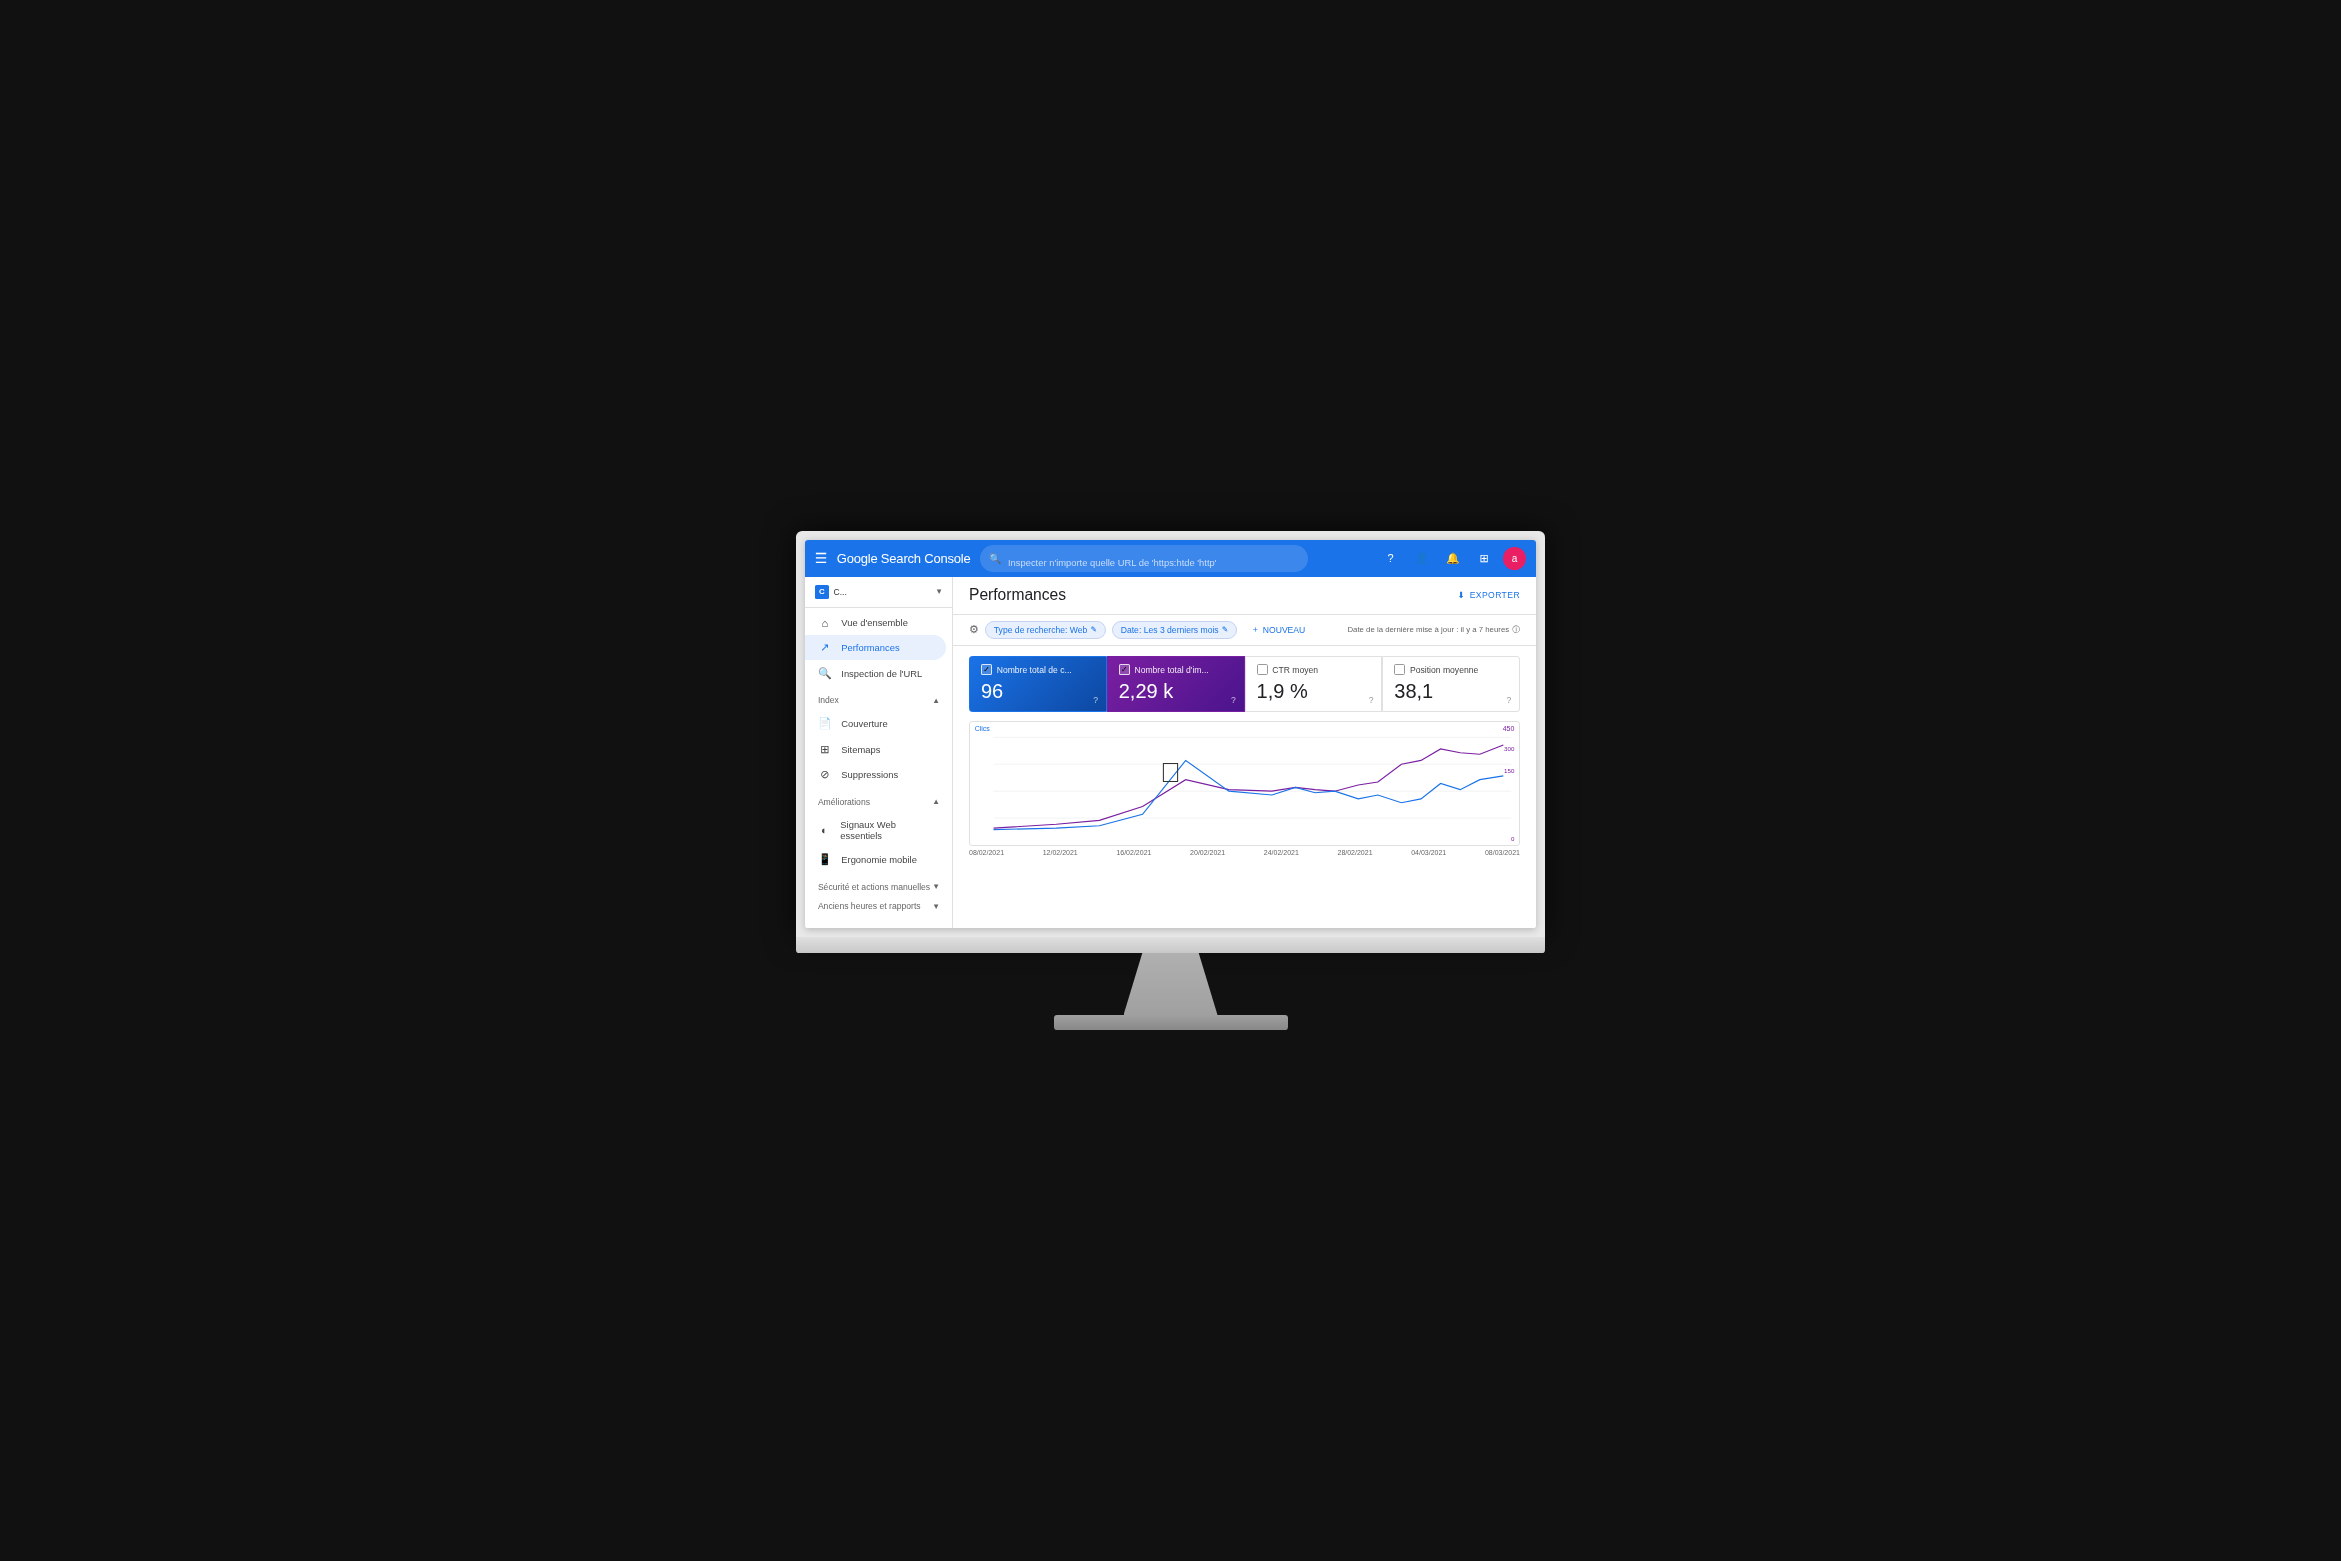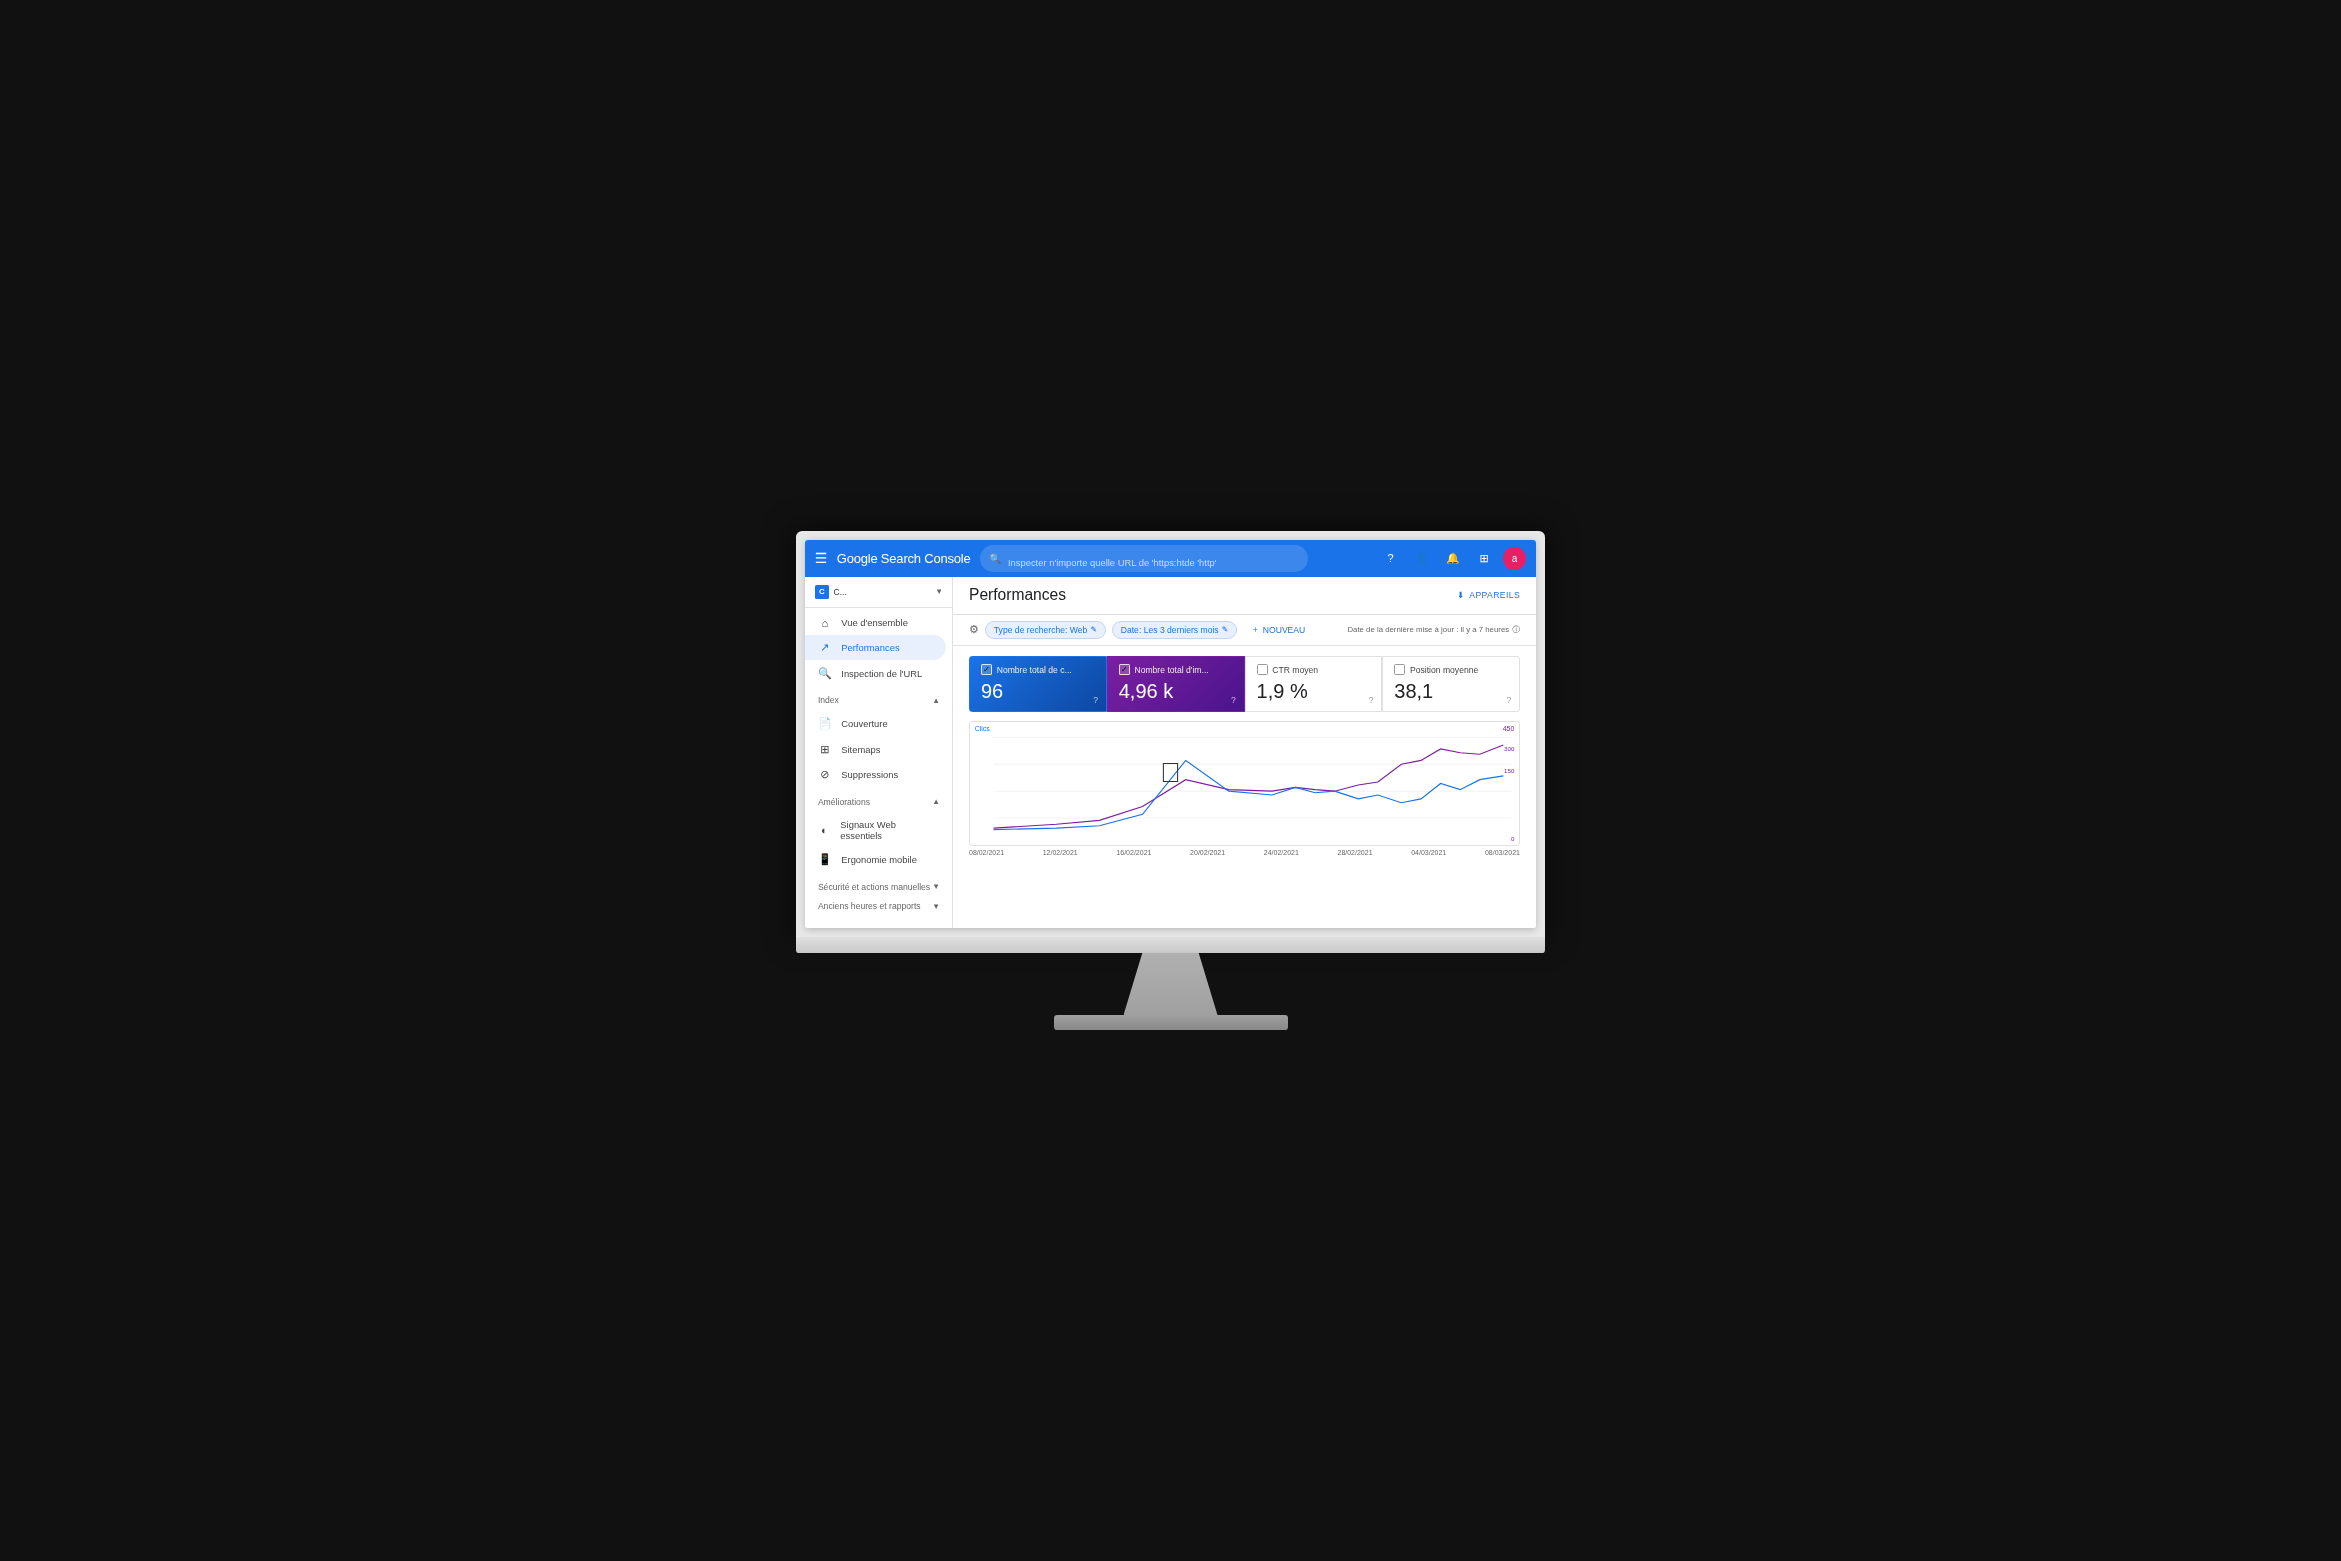--- a/index.html
+++ b/index.html
@@ -584,21 +584,21 @@
           </div>
 
         </div>
 
         <div class="main-content">
 
           <div class="content-header">
             <h1 class="page-title">Performances</h1>
             <div class="export-btn">
               <span>⬇</span>
-              <span>APPAREILS</span>
+              <span>EXPORTER</span>
             </div>
           </div>
 
           <div class="filters-bar">
             <span class="filter-icon">⚙</span>
             <div class="filter-chip">
               <span>Type de recherche: Web</span>
               <span class="edit-icon">✎</span>
             </div>
             <div class="filter-chip">
@@ -624,21 +624,21 @@
               </div>
               <div class="metric-value">96</div>
               <span class="metric-help">?</span>
             </div>
 
             <div class="metric-card purple">
               <div class="metric-header">
                 <div class="metric-checkbox">✓</div>
                 <span class="metric-label">Nombre total d'im...</span>
               </div>
-              <div class="metric-value">4,96 k</div>
+              <div class="metric-value">2,29 k</div>
               <span class="metric-help">?</span>
             </div>
 
             <div class="metric-card">
               <div class="metric-header">
                 <div class="metric-checkbox" style="border-color:#999;"></div>
                 <span class="metric-label">CTR moyen</span>
               </div>
               <div class="metric-value">1,9 %</div>
               <span class="metric-help" style="color:#999;">?</span>

